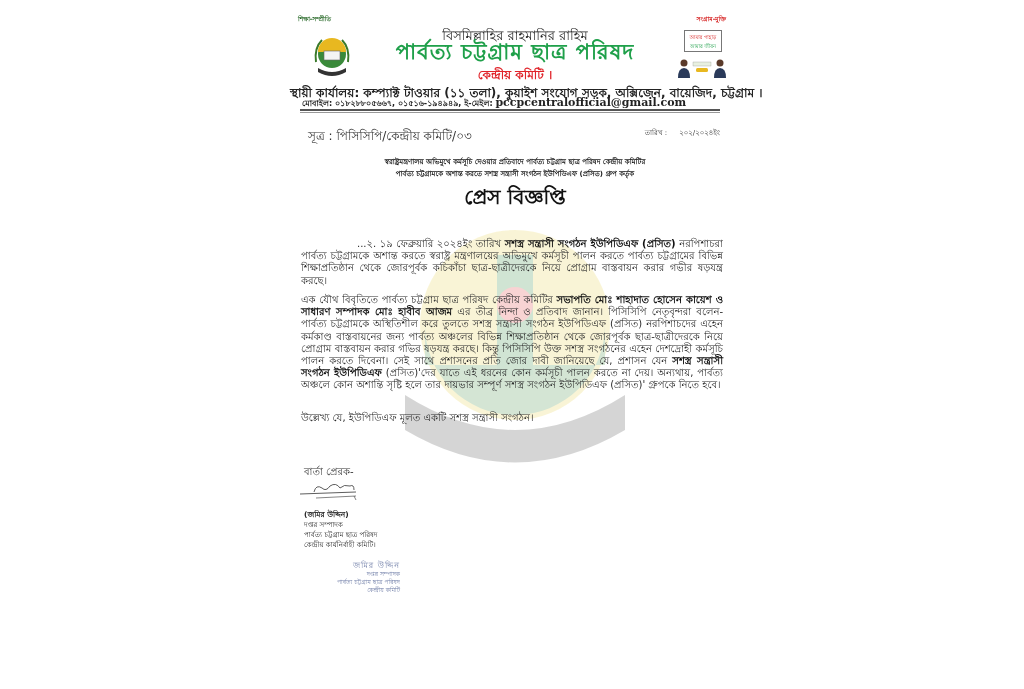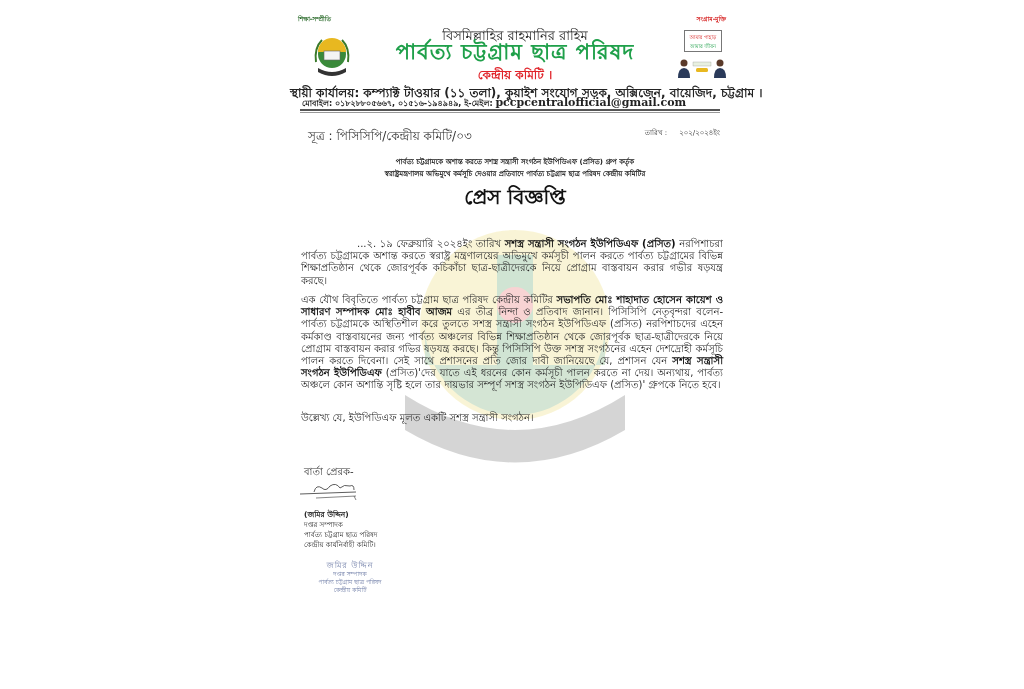--- a/index.html
+++ b/index.html
@@ -221,21 +221,21 @@
     font-size: 7px;
     line-height: 10px;
     color: #222;
   }
   .sig-block .name { font-weight: bold; font-size: 7.5px; }
   .stamp {
     position: absolute;
     left: 10px;
     top: 562px;
     width: 100px;
-    text-align: center;
+    text-align: right;
     font-size: 6px;
     line-height: 8px;
     color: #5a6a9a;
     opacity: 0.85;
   }
   .stamp .stamp-name { font-size: 8px; letter-spacing: 1px; }
 </style>
 </head>
 <body>
 
@@ -285,22 +285,22 @@
   </div>
   <div class="hr-thick"></div>
   <div class="hr-thin"></div>
 
   <div class="ref">সূত্র : পিসিসিপি/কেন্দ্রীয় কমিটি/০৩</div>
   <div class="date">
     <span>তারিখ :</span><span class="date-val">২০২/২০২৪ইং</span>
   </div>
 
   <div class="headline">
+    <div>স্বরাষ্ট্রমন্ত্রণালয় অভিমুখে কর্মসূচি দেওয়ার প্রতিবাদে পার্বত্য চট্টগ্রাম ছাত্র পরিষদ কেন্দ্রীয় কমিটির</div>
     <div>পার্বত্য চট্টগ্রামকে অশান্ত করতে সশস্ত্র সন্ত্রাসী সংগঠন ইউপিডিএফ (প্রসিত) গ্রুপ কর্তৃক</div>
-    <div>স্বরাষ্ট্রমন্ত্রণালয় অভিমুখে কর্মসূচি দেওয়ার প্রতিবাদে পার্বত্য চট্টগ্রাম ছাত্র পরিষদ কেন্দ্রীয় কমিটির</div>
   </div>
   <div class="press-title">প্রেস বিজ্ঞপ্তি</div>
 
   <div class="body-text p1"><span>...২. ১৯ ফেব্রুয়ারি ২০২৪ইং তারিখ </span><b>সশস্ত্র সন্ত্রাসী সংগঠন ইউপিডিএফ (প্রসিত)</b><span> নরপিশাচরা পার্বত্য চট্টগ্রামকে অশান্ত করতে স্বরাষ্ট্র মন্ত্রণালয়ের অভিমুখে কর্মসূচী পালন করতে পার্বত্য চট্টগ্রামের বিভিন্ন শিক্ষাপ্রতিষ্ঠান থেকে জোরপূর্বক কচিকাঁচা ছাত্র-ছাত্রীদেরকে নিয়ে প্রোগ্রাম বাস্তবায়ন করার গভীর ষড়যন্ত্র করছে।</span></div>
 
   <div class="body-text p2"><span>এক যৌথ বিবৃতিতে পার্বত্য চট্টগ্রাম ছাত্র পরিষদ কেন্দ্রীয় কমিটির </span><b>সভাপতি মোঃ শাহাদাত হোসেন কায়েশ ও সাধারণ সম্পাদক মোঃ হাবীব আজম</b><span> এর তীব্র নিন্দা ও প্রতিবাদ জানান। পিসিসিপি নেতৃবৃন্দরা বলেন- পার্বত্য চট্টগ্রামকে অস্থিতিশীল করে তুলতে সশস্ত্র সন্ত্রাসী সংগঠন ইউপিডিএফ (প্রসিত) নরপিশাচদের এহেন কর্মকাণ্ড বাস্তবায়নের জন্য পার্বত্য অঞ্চলের বিভিন্ন শিক্ষাপ্রতিষ্ঠান থেকে জোরপূর্বক ছাত্র-ছাত্রীদেরকে নিয়ে প্রোগ্রাম বাস্তবায়ন করার গভির ষড়যন্ত্র করছে। কিন্তু পিসিসিপি উক্ত সশস্ত্র সংগঠনের এহেন দেশদ্রোহী কর্মসূচি পালন করতে দিবেনা। সেই সাথে প্রশাসনের প্রতি জোর দাবী জানিয়েছে যে, প্রশাসন যেন </span><b>সশস্ত্র সন্ত্রাসী সংগঠন ইউপিডিএফ</b><span> (প্রসিত)'দের যাতে এই ধরনের কোন কর্মসূচী পালন করতে না দেয়। অন্যথায়, পার্বত্য অঞ্চলে কোন অশান্তি সৃষ্টি হলে তার দায়ভার সম্পূর্ণ সশস্ত্র সংগঠন ইউপিডিএফ (প্রসিত)' গ্রুপকে নিতে হবে।</span></div>
 
   <div class="body-text p3">উল্লেখ্য যে, ইউপিডিএফ মূলত একটি সশস্ত্র সন্ত্রাসী সংগঠন।</div>
 
   <div class="sender-label">বার্তা প্রেরক-</div>

